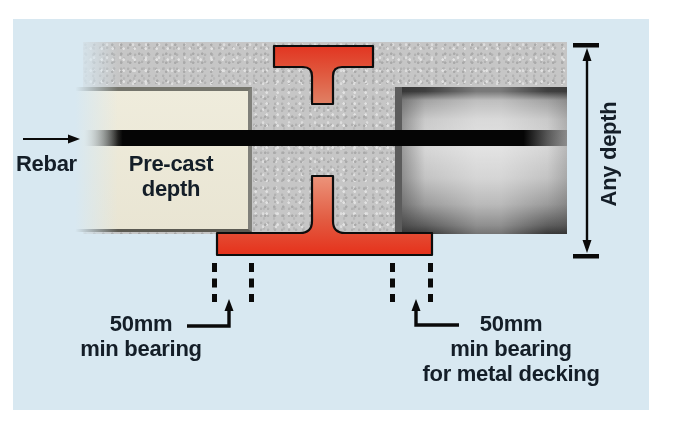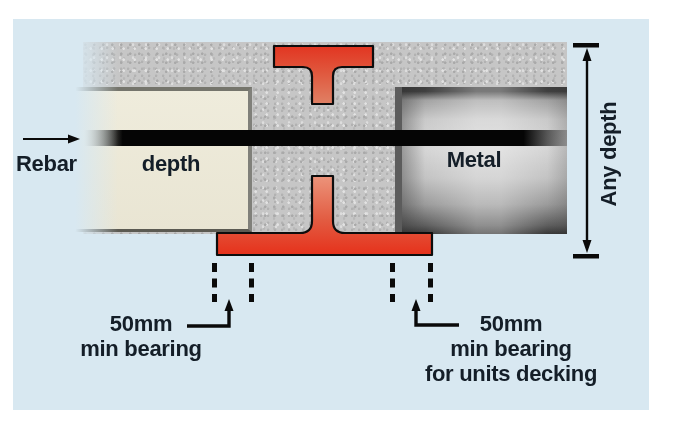--- a/index.html
+++ b/index.html
@@ -102,31 +102,31 @@
 
   <g>
     <path d="M459,325 H416 V308" fill="none" stroke="#0a0a0a" stroke-width="3.4" stroke-linejoin="miter"></path>
     <polygon points="416,299 411.5,311 420.5,311" fill="#0a0a0a"></polygon>
   </g>
 </svg>
 
 <div class="lbl rebar-lbl">Rebar</div>
 
 <div class="lbl precast-lbl center">
+  <div>Pre-cast</div>
   <div>depth</div>
 </div>
 
 <div class="lbl decking-lbl center">
-  <div>Metal</div>
 </div>
 
 <div class="lbl depth-lbl">Any depth</div>
 
 <div class="lbl note-left center">
   <div>50mm</div>
   <div>min bearing</div>
 </div>
 
 <div class="lbl note-right center">
   <div>50mm</div>
   <div>min bearing</div>
-  <div>for units decking</div>
+  <div>for metal decking</div>
 </div>
 
 </body></html>

